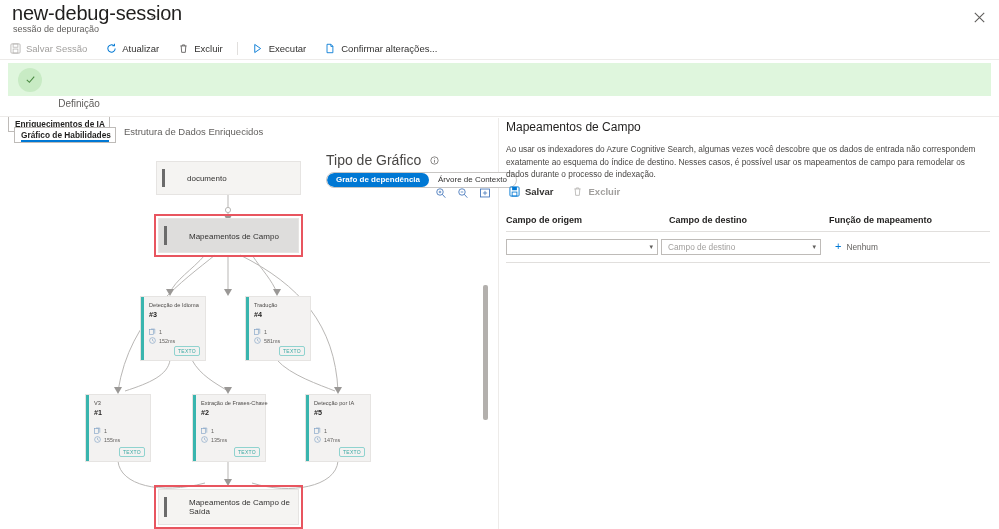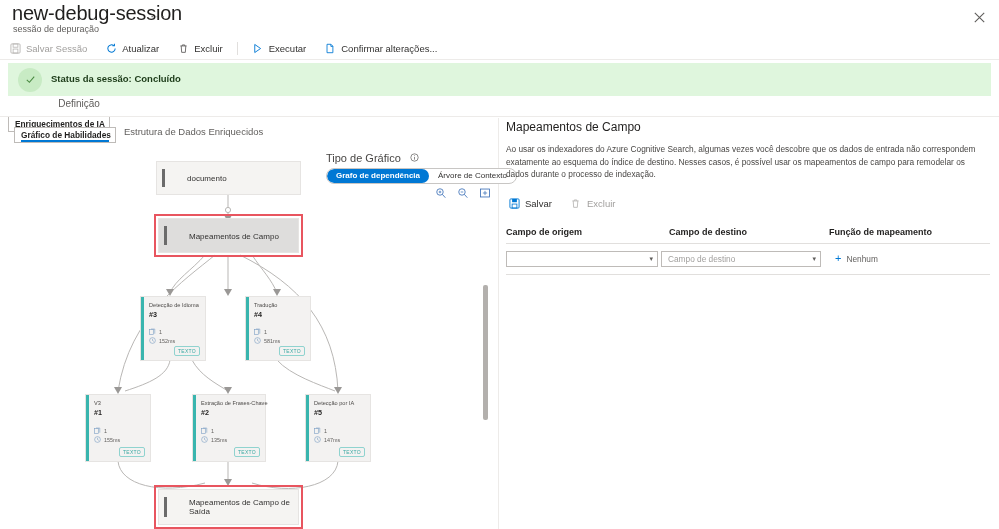--- a/index.html
+++ b/index.html
@@ -47,21 +47,21 @@
   .stab{position:relative;padding:0 8px 6px 8px;font-size:9.5px;color:#605e5c;cursor:pointer;white-space:nowrap;}
   .stab.sel{color:#201f1e;font-weight:700;}
   .stab.sel:after{content:"";position:absolute;left:6px;right:6px;bottom:0;height:2px;background:#0078d4;}
 
   
   .vsplit{position:absolute;left:498px;top:118px;width:1px;height:411px;background:#edebe9;}
 
   
   .gpane{position:absolute;left:0;top:145px;width:498px;height:384px;overflow:hidden;}
   .gtype{position:absolute;left:326px;top:152px;}
-  .gtype-lab{font-size:11px;color:#484644;display:flex;align-items:flex-start;gap:9px;}
+  .gtype-lab{font-size:14px;color:#484644;display:flex;align-items:flex-start;gap:9px;}
   .pillgrp{margin-top:4px;display:flex;align-items:center;border:1px solid #c8c6c4;border-radius:11px;height:14px;background:#fff;overflow:hidden;}
   .pill{font-size:8px;padding:0 9px;height:14px;line-height:14px;color:#323130;cursor:pointer;white-space:nowrap;}
   .pill.on{background:#0078d4;color:#fff;border-radius:11px;font-weight:600;}
   .zoomctl{position:absolute;left:434px;top:186px;display:flex;gap:8px;align-items:center;}
   .zoomctl span{width:14px;height:14px;display:flex;align-items:center;justify-content:center;cursor:pointer;}
 
   
   .node{position:absolute;background:#f5f4f2;border:1px solid #e6e4e2;box-sizing:border-box;}
   .node .bar{position:absolute;left:5px;top:7px;bottom:7px;width:3px;background:#6b6b6b;}
   .node .nlab{position:absolute;left:14px;top:50%;transform:translateY(-50%);font-size:8px;color:#323130;margin-left:16px;}
@@ -76,21 +76,21 @@
   .skill .tag{position:absolute;right:5px;bottom:4px;border:1px solid #8fd3cf;border-radius:2px;color:#3aa9a3;font-size:5px;padding:1px 3px;letter-spacing:.3px;}
 
   .vscroll{position:absolute;left:483px;top:285px;width:5px;height:135px;background:#b3b0ad;border-radius:2px;}
 
   svg.edges{position:absolute;left:0;top:0;width:498px;height:384px;overflow:visible;}
 
   
   .dpane{position:absolute;left:506px;top:120px;width:488px;}
   .dtitle{font-size:12px;color:#201f1e;font-weight:400;}
   .ddesc{margin-top:9px;font-size:8.3px;line-height:1.52;color:#484644;width:482px;}
-  .dcmd{margin-top:12px;display:flex;align-items:center;}
+  .dcmd{display:flex;align-items:center;font-weight:bold;}
   .dcmd .cmd{padding:0 8px 0 0;}
   .dcmd .cmd:first-child{padding-left:2px;}
   .dcmd .sp{width:10px;}
   .cols{margin-top:13px;display:flex;font-size:9px;color:#201f1e;font-weight:600;}
   .c1{width:163px;}.c2{width:160px;}.c3{flex:1;}
   .hr{margin-top:6px;width:484px;height:1px;background:#e1dfdd;}
   .rowm{margin-top:7px;display:flex;align-items:center;}
   .sel{height:16px;border:1px solid #bebbb8;box-sizing:border-box;background:#fff;display:flex;align-items:center;
        justify-content:space-between;padding:0 4px 0 6px;font-size:8.3px;color:#a19f9d;}
   .sel.s1{width:152px;}
@@ -167,21 +167,20 @@
   </div>
   <div class="cmdrule"></div>
 
   <div class="banner">
     <div class="bn-ico">
       <svg width="13" height="13" viewBox="0 0 14 14">
           <path d="M3 7.4 5.8 10 11 3.9" fill="none" stroke="#4a8a42" stroke-width="1.2"></path>
         </svg>
     </div>
     <div class="bn-txt">
-      <div class="bn-t1">Status da sessão: Concluído</div>
     </div>
   </div>
 
   <div class="tabs">
     <div class="tab">Definição</div>
     <div class="tab sel">Enriquecimentos de IA</div>
     <div class="tab">Erros/Avisos</div>
   </div>
   <div class="tabrule"></div>
 

